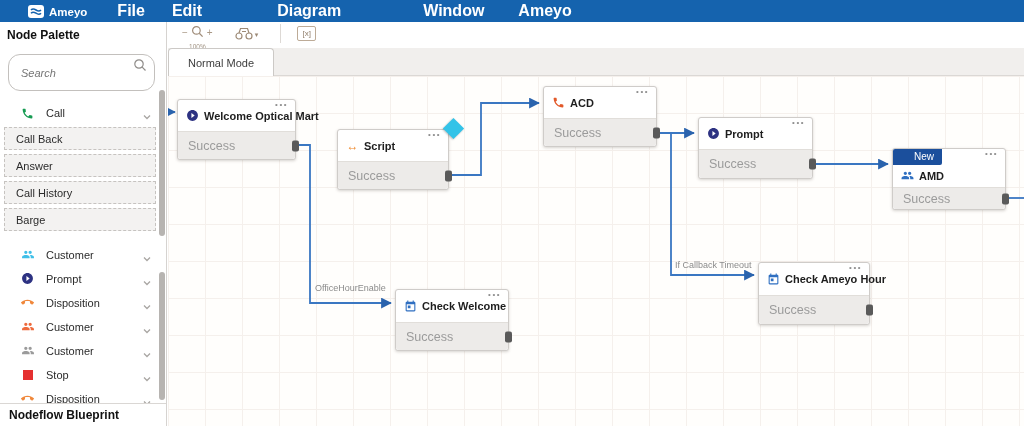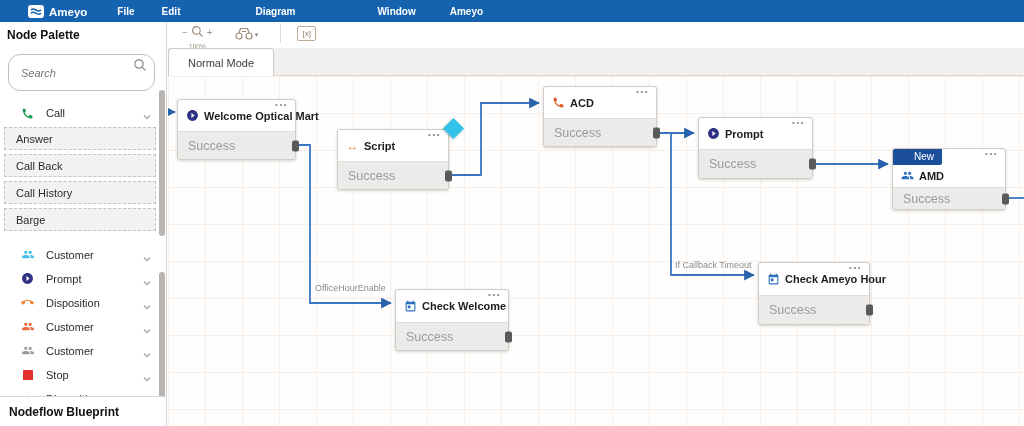--- a/index.html
+++ b/index.html
@@ -7,21 +7,21 @@
   body { font-family:"Liberation Sans", sans-serif; background:#fff; }
   .app { position:relative; width:1024px; height:426px; overflow:hidden; background:#fff; }
 
   
   .menubar { position:absolute; top:0; left:0; right:0; height:22px; background:#1563ae;
              display:flex; align-items:center; color:#fff; }
   .logo-wrap { display:flex; align-items:flex-end; gap:5px; margin-left:28px; margin-right:30px; }
   .logo-box { width:16px; height:13px; background:#fff; border-radius:3px; display:flex; align-items:center; justify-content:center; }
   .logo-box svg { width:12px; height:9px; }
   .logo-text { font-size:11.5px; font-weight:bold; }
-  .menu-item { font-size:10px; font-weight:bold; margin-right:27px; cursor:default; }
+  .menu-item { font-size:16px; font-weight:bold; margin-right:27px; cursor:default; }
   .menu-item.wide { margin-right:34px;padding-left:48px; }
 
   
   .sidebar { position:absolute; top:22px; left:0; width:167px; bottom:0; background:#fff;
              border-right:1px solid #d6d3d0; }
   .sb-header { height:26px; display:flex; align-items:center; padding-left:7px;
                font-size:12px; font-weight:bold; color:#111; }
   .sb-search { position:relative; margin:6px 10px 10px 8px; }
   .sb-search input { width:147px; height:37px; border:1px solid #c3c0bd; border-radius:12px;
                      padding:0 24px 0 12px; font-size:11px; font-style:italic; color:#555;
@@ -29,21 +29,21 @@
   .sb-search .mag { position:absolute; right:9px; top:4px; width:14px; height:14px; color:#8f8c89; }
   .sb-section { height:24px; display:flex; align-items:center; padding-left:20px; position:relative; cursor:default; }
   .sb-section .icon { width:15px; height:14px; display:flex; align-items:center; justify-content:center; }
   .sb-section .lbl { font-size:11px; color:#2b2b2b; margin-left:11px; }
   .sb-section .chev { position:absolute; right:14px; top:7px; width:10px; height:10px; color:#a9a6a3; }
   .sb-group { margin-top:2px; }
   .sb-item { margin:0 10px 4px 4px; height:23px; background:#f3f2f1; border:1px dashed #c6c3c0;
              display:flex; align-items:center; padding-left:11px; font-size:11px; color:#2b2b2b; cursor:grab; }
   .sb-sections { margin-top:12px; }
   .sb-sections .sb-section { height:23px; margin-bottom:1px; }
-  .sb-footer { position:absolute; left:0; right:0; bottom:0; height:30px; border-top:1px solid #dad7d4;
+  .sb-footer { position:absolute; left:0; right:0; bottom:0; height:23px; border-top:1px solid #dad7d4;
                display:flex; align-items:center; padding-left:9px; font-size:12px; font-weight:bold; color:#111; background:#fff; }
   .sb-scroll { position:absolute; right:1px; width:6px; background:#b7b4b1; border-radius:3px; }
   .sb-scroll.t1 { top:68px; height:146px; }
   .sb-scroll.t2 { top:250px; height:128px; }
 
   
   .workspace { position:absolute; left:168px; top:22px; right:0; bottom:0; }
   .toolbar { height:26px; background:#fff; display:flex; align-items:flex-start; padding-left:14px; }
   .zoom-group { display:flex; flex-direction:column; align-items:center; margin-top:2px; }
   .zoom-row { display:flex; align-items:center; gap:3px; color:#a08d7a; }
@@ -129,22 +129,22 @@
           </svg>
         </span>
       <span class="lbl">Call</span>
       <span class="chev">
         <svg viewBox="0 0 10 10">
             <polyline points="2,3.5 5,6.5 8,3.5" fill="none" stroke="currentColor" stroke-width="1.3"></polyline>
           </svg>
       </span>
     </div>
     <div class="sb-group" id="call-items">
+        <div class="sb-item">Call Back</div>
         <div class="sb-item">Answer</div>
-        <div class="sb-item">Call Back</div>
         <div class="sb-item">Call History</div>
         <div class="sb-item">Barge</div>
       </div>
     <div class="sb-sections" id="sb-sections">
         <div class="sb-section">
           <span class="icon" style="color:#3fbfe8">
             <svg viewBox="0 0 24 24" width="14" height="13">
               <path fill="currentColor" d="M16 11c1.66 0 2.99-1.34 2.99-3S17.66 5 16 5c-1.66 0-3 1.34-3 3s1.34 3 3 3zm-8 0c1.66 0 2.99-1.34 2.99-3S9.66 5 8 5C6.34 5 5 6.34 5 8s1.34 3 3 3zm0 2c-2.33 0-7 1.17-7 3.5V19h14v-2.5c0-2.33-4.67-3.5-7-3.5zm8 0c-.29 0-.62.02-.97.05 1.16.84 1.97 1.97 1.97 3.45V19h6v-2.5c0-2.33-4.67-3.5-7-3.5z"></path>
             </svg>
           </span>

